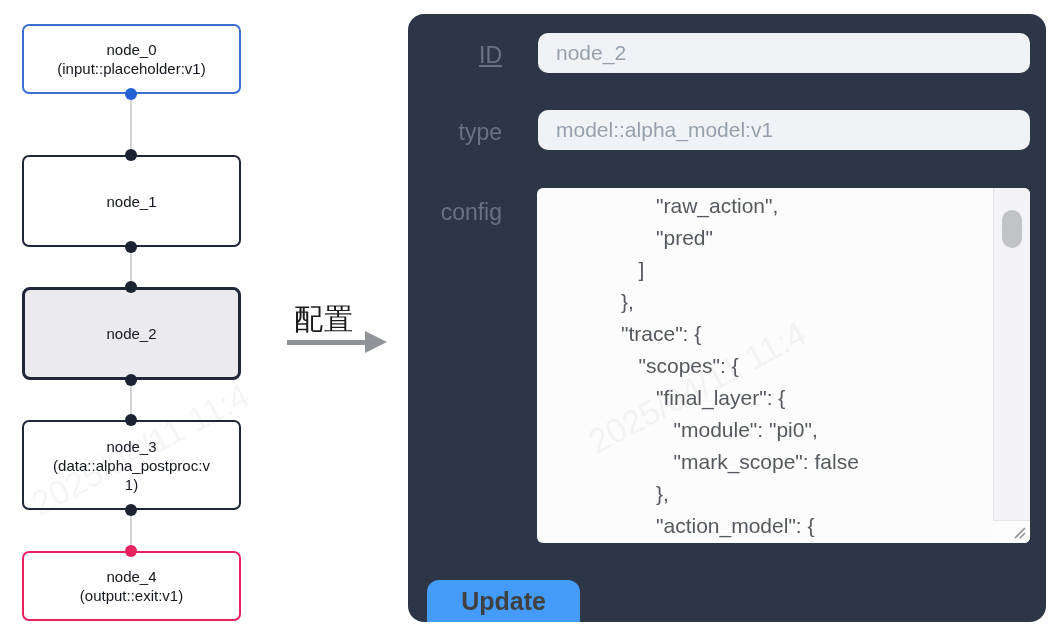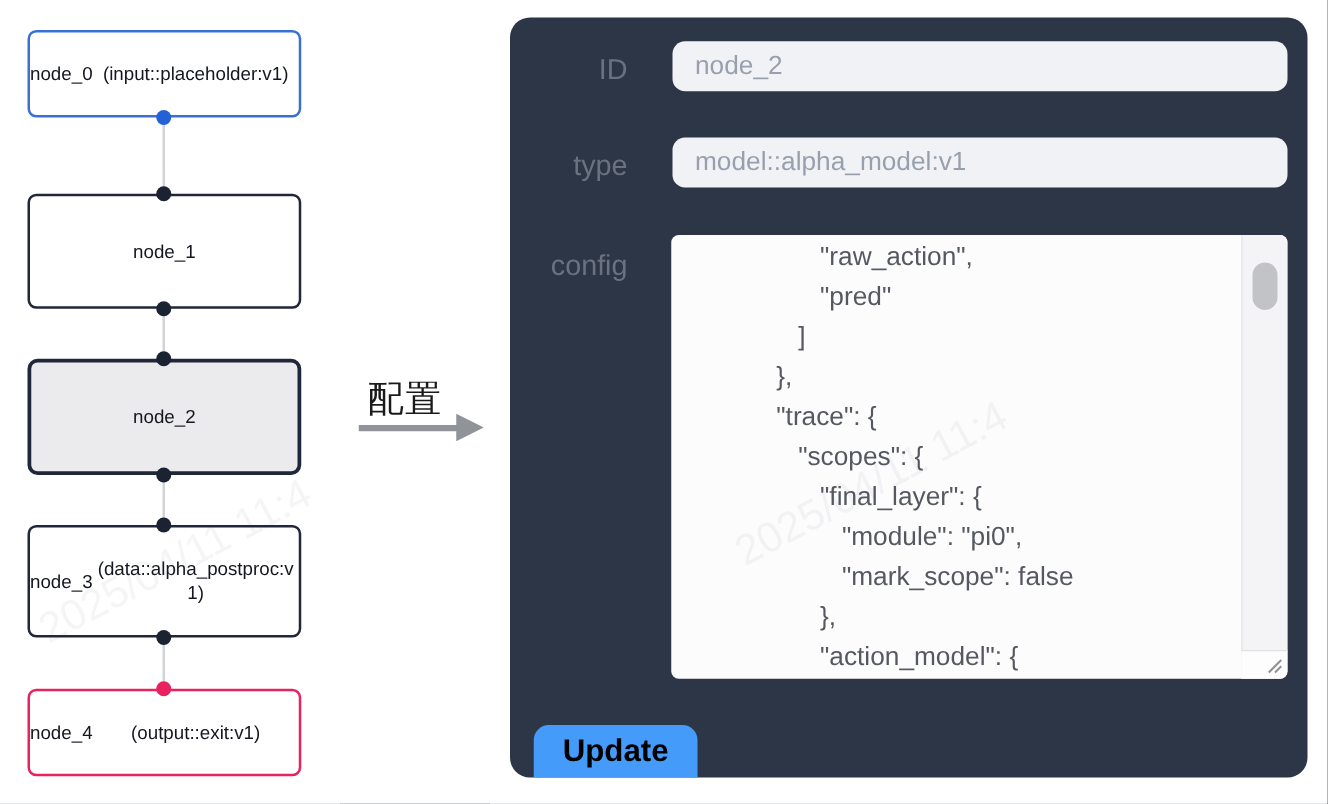--- a/index.html
+++ b/index.html
@@ -12,21 +12,21 @@
     background-image:radial-gradient(circle,#c6c8cc 1.6px,transparent 1.7px);
     background-size:28.4px 28.4px;
     background-position:7px 18px;
   }
   
   .flow-canvas{position:absolute;left:0;top:0;width:272px;height:643px;background:#fff;}
   .connector{position:absolute;left:130px;width:2px;background:#d2d3d6;z-index:0;}
   .node{
     position:absolute;left:22px;width:219px;box-sizing:border-box;
     background:#fff;border:2px solid #20273a;border-radius:7px;
-    display:flex;flex-direction:row;justify-content:center;align-items:center;
+    display:flex;flex-direction:column;justify-content:center;align-items:center;
     font-size:15px;line-height:19px;color:#14171f;text-align:center;z-index:1;
   }
   .node .sub{max-width:166px;word-break:break-all;margin:0 auto;}
   .node.v-input{border-color:#3a70d6;}
   .node.v-selected{border-width:3px;background:#ebebed;border-radius:8px;}
   .node.v-output{border-color:#e8215f;}
   .port{position:absolute;width:12px;height:12px;border-radius:50%;left:125px;z-index:2;}
   .port.dark{background:#1b2232;}
   .port.blue{background:#2361d4;}
   .port.pink{background:#e8215f;}
@@ -56,23 +56,23 @@
     position:absolute;left:0;top:0;right:37px;bottom:0;margin:0;
     padding:2px 0 0 14px;white-space:pre;overflow:hidden;
     font-family:"Liberation Sans","DejaVu Sans",sans-serif;
     font-size:21px;line-height:32px;color:#55595f;
   }
   .scroll-track{position:absolute;right:0;top:0;width:37px;bottom:0;background:#f4f4f6;border-left:1px solid #e3e3e7;box-sizing:border-box;}
   .scroll-thumb{position:absolute;right:8px;top:22px;width:20px;height:38px;border-radius:10px;background:#c2c3c7;}
   .resize-corner{position:absolute;right:0;bottom:0;width:37px;height:23px;background:#fdfdfe;border-top:1px solid #e3e3e7;box-sizing:border-box;}
   .resize-corner svg{position:absolute;right:3px;bottom:3px;}
   .update-btn{
-    position:absolute;left:19px;top:566px;width:131px;height:42px;
+    position:absolute;left:19px;top:566px;width:153px;height:42px;
     background:#459bf9;border:none;border-radius:12px 12px 0 0;
-    color:#000000;font-size:25px;font-weight:bold;
+    color:#404040;font-size:25px;font-weight:bold;
     display:flex;align-items:center;justify-content:center;cursor:pointer;
     font-family:"Liberation Sans","DejaVu Sans",sans-serif;
   }
   .watermark{position:absolute;color:rgba(60,60,80,0.05);font-size:34px;transform:rotate(-28deg);white-space:nowrap;pointer-events:none;z-index:5;}
 </style>
 </head>
 <body>
 
 <div class="flow-canvas dotted">
 
@@ -112,21 +112,21 @@
   <div class="watermark" style="left:20px;top:430px;">2025/04/11 11:4</div>
 </div>
 
 <div class="transition-label">配置</div>
 <div class="arrow-shaft"></div>
 <div class="arrow-head"></div>
 
 <div class="right-region dotted">
   <div class="config-panel">
 
-    <div class="field-label" style="top:28px;">ID</div>
+    <div class="field-label" style="top:28px;text-decoration:underline;">ID</div>
     <input class="text-input" style="top: 19px;" type="text" readonly="" value="node_2">
 
     <div class="field-label" style="top:105px;">type</div>
     <input class="text-input" style="top: 96px;" type="text" readonly="" value="model::alpha_model:v1">
 
     <div class="field-label" style="top:185px;">config</div>
     <div class="config-box">
       <pre class="config-text">                  "raw_action",
                   "pred"
                ]

